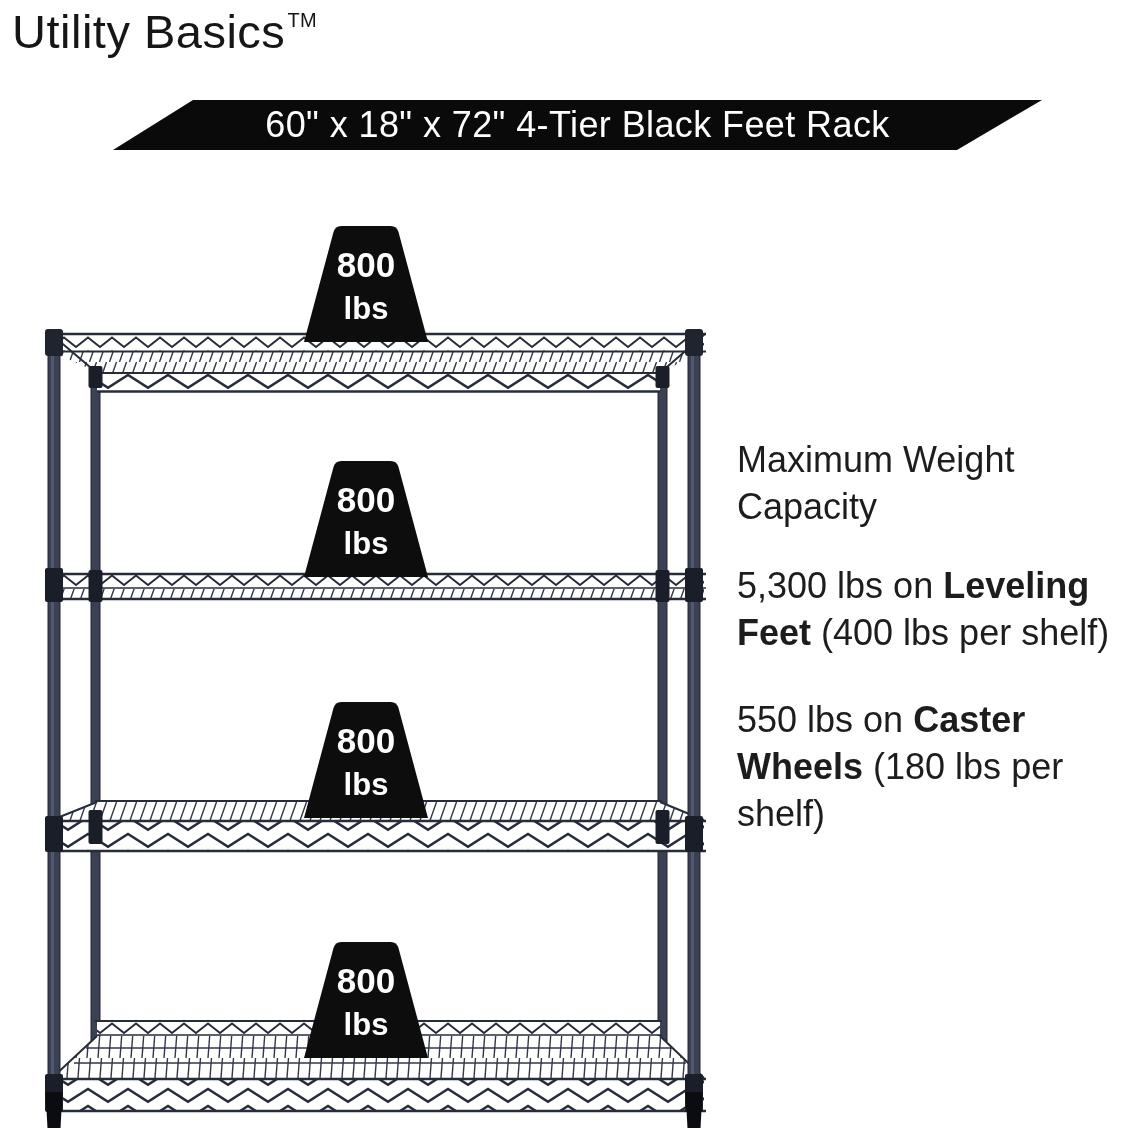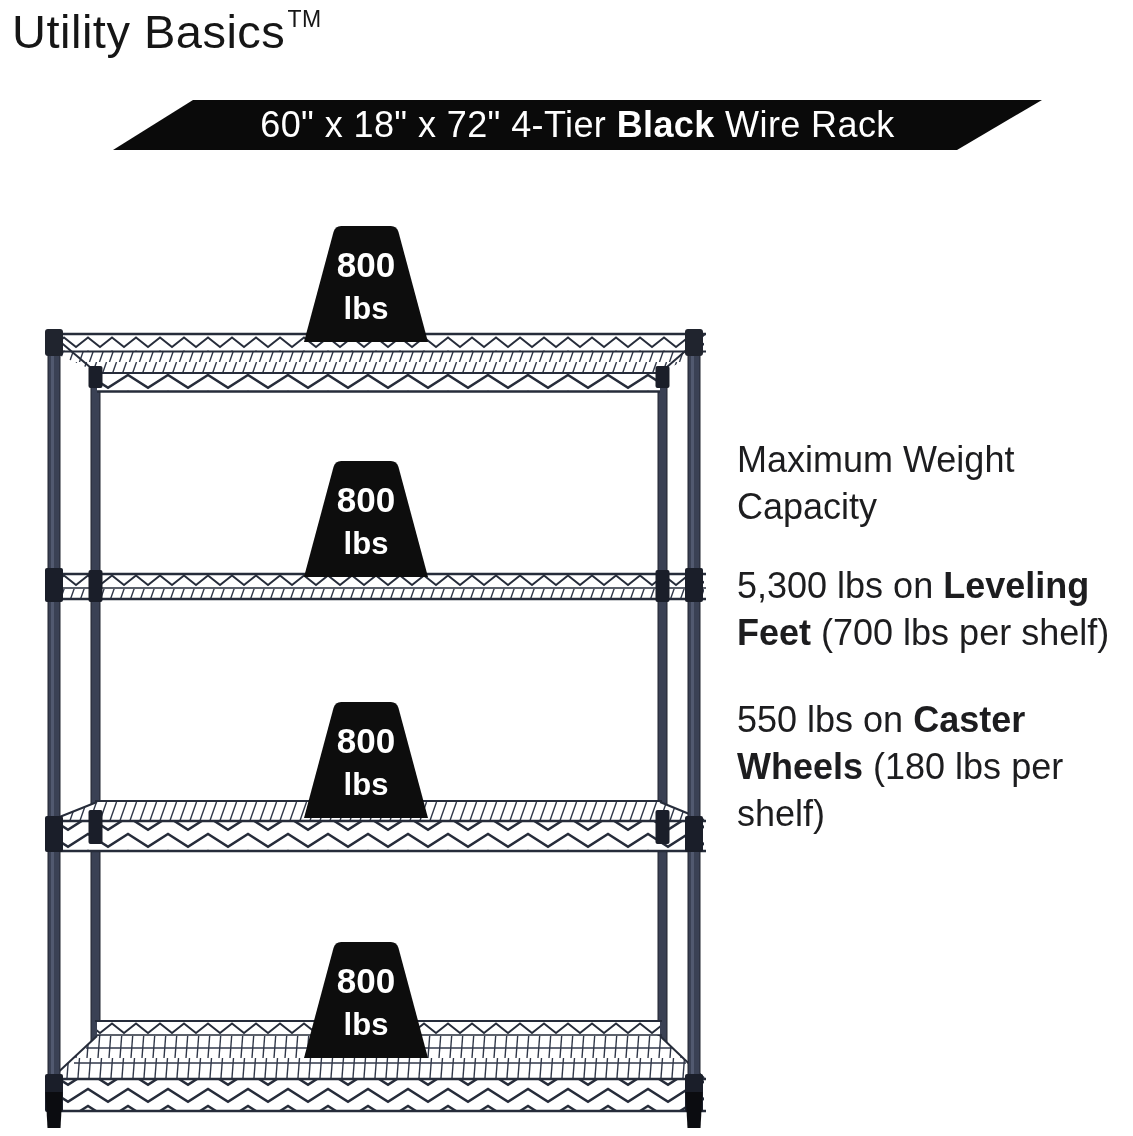--- a/index.html
+++ b/index.html
@@ -3,31 +3,31 @@
 <meta charset="utf-8">
 <style>
   html,body{margin:0;padding:0;background:#fff;}
   .canvas{
     position:relative;width:1133px;height:1136px;background:#ffffff;
     overflow:hidden;font-family:"Liberation Sans",sans-serif;color:#1d1d1f;
   }
   
   .brand{position:absolute;left:12px;top:4px;font-size:47px;font-weight:500;
          color:#161616;letter-spacing:0.5px;}
-  .brand sup{font-size:23px;position:relative;top:-4px;left:2px;font-weight:400;}
+  .brand sup{font-size:20px;position:relative;top:-4px;left:2px;font-weight:400;}
   
   .banner{
     position:absolute;left:113px;top:100px;width:929px;height:50px;
     background:#0a0a0a;color:#ffffff;
     clip-path:polygon(80px 0%,100% 0%,844px 100%,0% 100%);
     display:flex;align-items:center;justify-content:center;
     font-size:36px;letter-spacing:0.4px;
   }
   .banner span{white-space:pre;}
-  .banner .bold{font-weight:700;}
+  .banner .bold{font-weight:400;}
   
   .rack{position:absolute;left:28px;top:322px;}
   
   .badge{position:absolute;left:304px;width:124px;height:116px;}
   .badge.b1{top:226px;} .badge.b2{top:461px;} .badge.b3{top:702px;} .badge.b4{top:942px;}
   .badge text{fill:#ffffff;font-family:"Liberation Sans",sans-serif;font-weight:700;}
   
   .info{position:absolute;left:737px;top:436px;width:398px;font-size:36px;line-height:47px;}
   .info h2{margin:0;font-size:36px;font-weight:400;line-height:47px;}
   .info p{margin:32px 0 0 0;}
@@ -39,21 +39,21 @@
 
 <div class="canvas">
 
   <div class="brand">
     <span>Utility Basics</span><sup>TM</sup>
   </div>
 
   <div class="banner">
     <span>60" x 18" x 72" 4-Tier </span>
     <span class="bold">Black</span>
-    <span> Wire Rack</span>
+    <span> Feet Rack</span>
   </div>
 
   <svg class="rack" width="692" height="812" viewBox="0 0 692 812">
     <defs>
       <pattern id="zigBig" patternUnits="userSpaceOnUse" width="40" height="17">
         <path d="M-2 16 L20 2 L42 16" fill="none" stroke="#262c3a" stroke-width="2.4"></path>
       </pattern>
       <pattern id="zigSmall" patternUnits="userSpaceOnUse" width="24" height="14">
         <path d="M-2 12.5 L12 1.5 L26 12.5" fill="none" stroke="#262c3a" stroke-width="2"></path>
       </pattern>
@@ -169,17 +169,17 @@
     <text x="62" y="93" font-size="31" text-anchor="middle">lbs</text>
   </svg>
   <svg class="badge b4" viewBox="0 0 124 116">
     <path d="M0 116 L29.5 6 Q31.2 0 37.2 0 L86.8 0 Q92.8 0 94.5 6 L124 116 Z" fill="#0d0d0d"></path>
     <text x="62" y="51" font-size="35" text-anchor="middle">800</text>
     <text x="62" y="93" font-size="31" text-anchor="middle">lbs</text>
   </svg>
 
   <div class="info">
     <h2>Maximum Weight Capacity</h2>
-    <p><span>5,300 lbs on </span><b>Leveling Feet</b><span> (700 lbs per shelf)</span></p>
+    <p><span>5,300 lbs on </span><b>Leveling Feet</b><span> (400 lbs per shelf)</span></p>
     <p class="p2"><span>550 lbs on </span><b>Caster Wheels</b><span> (180 lbs per shelf)</span></p>
   </div>
 
 </div>
 
 </body></html>

